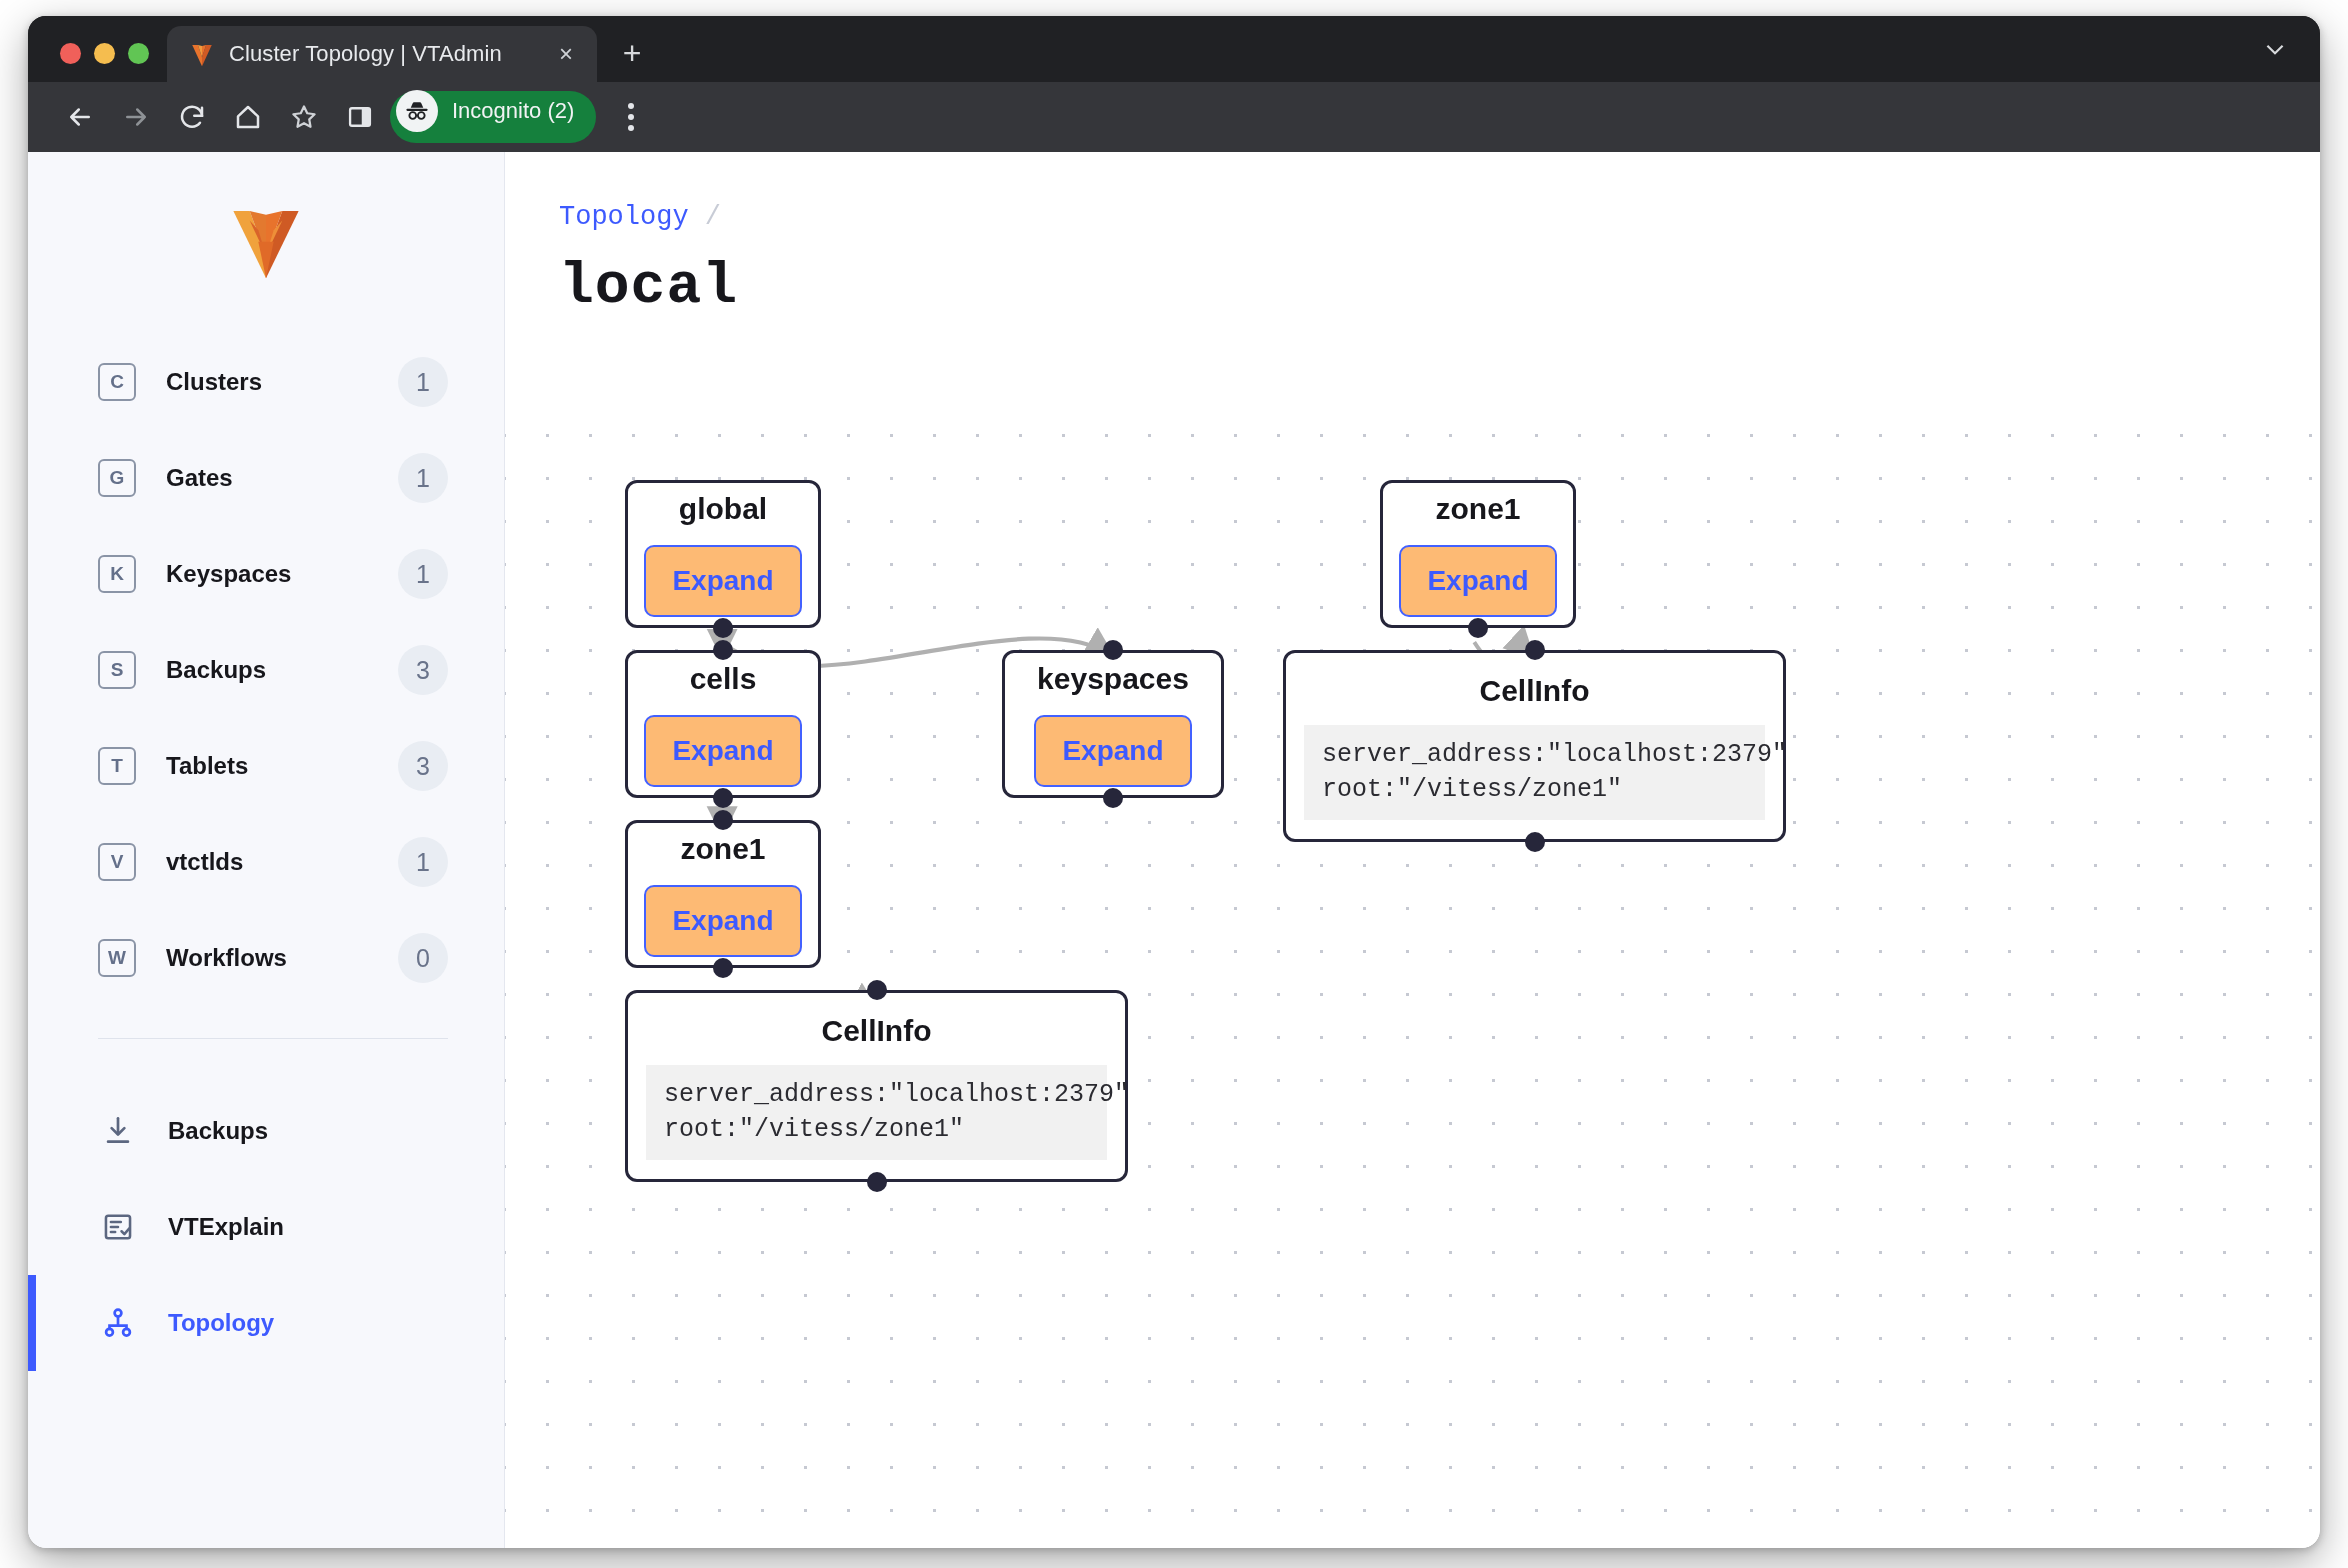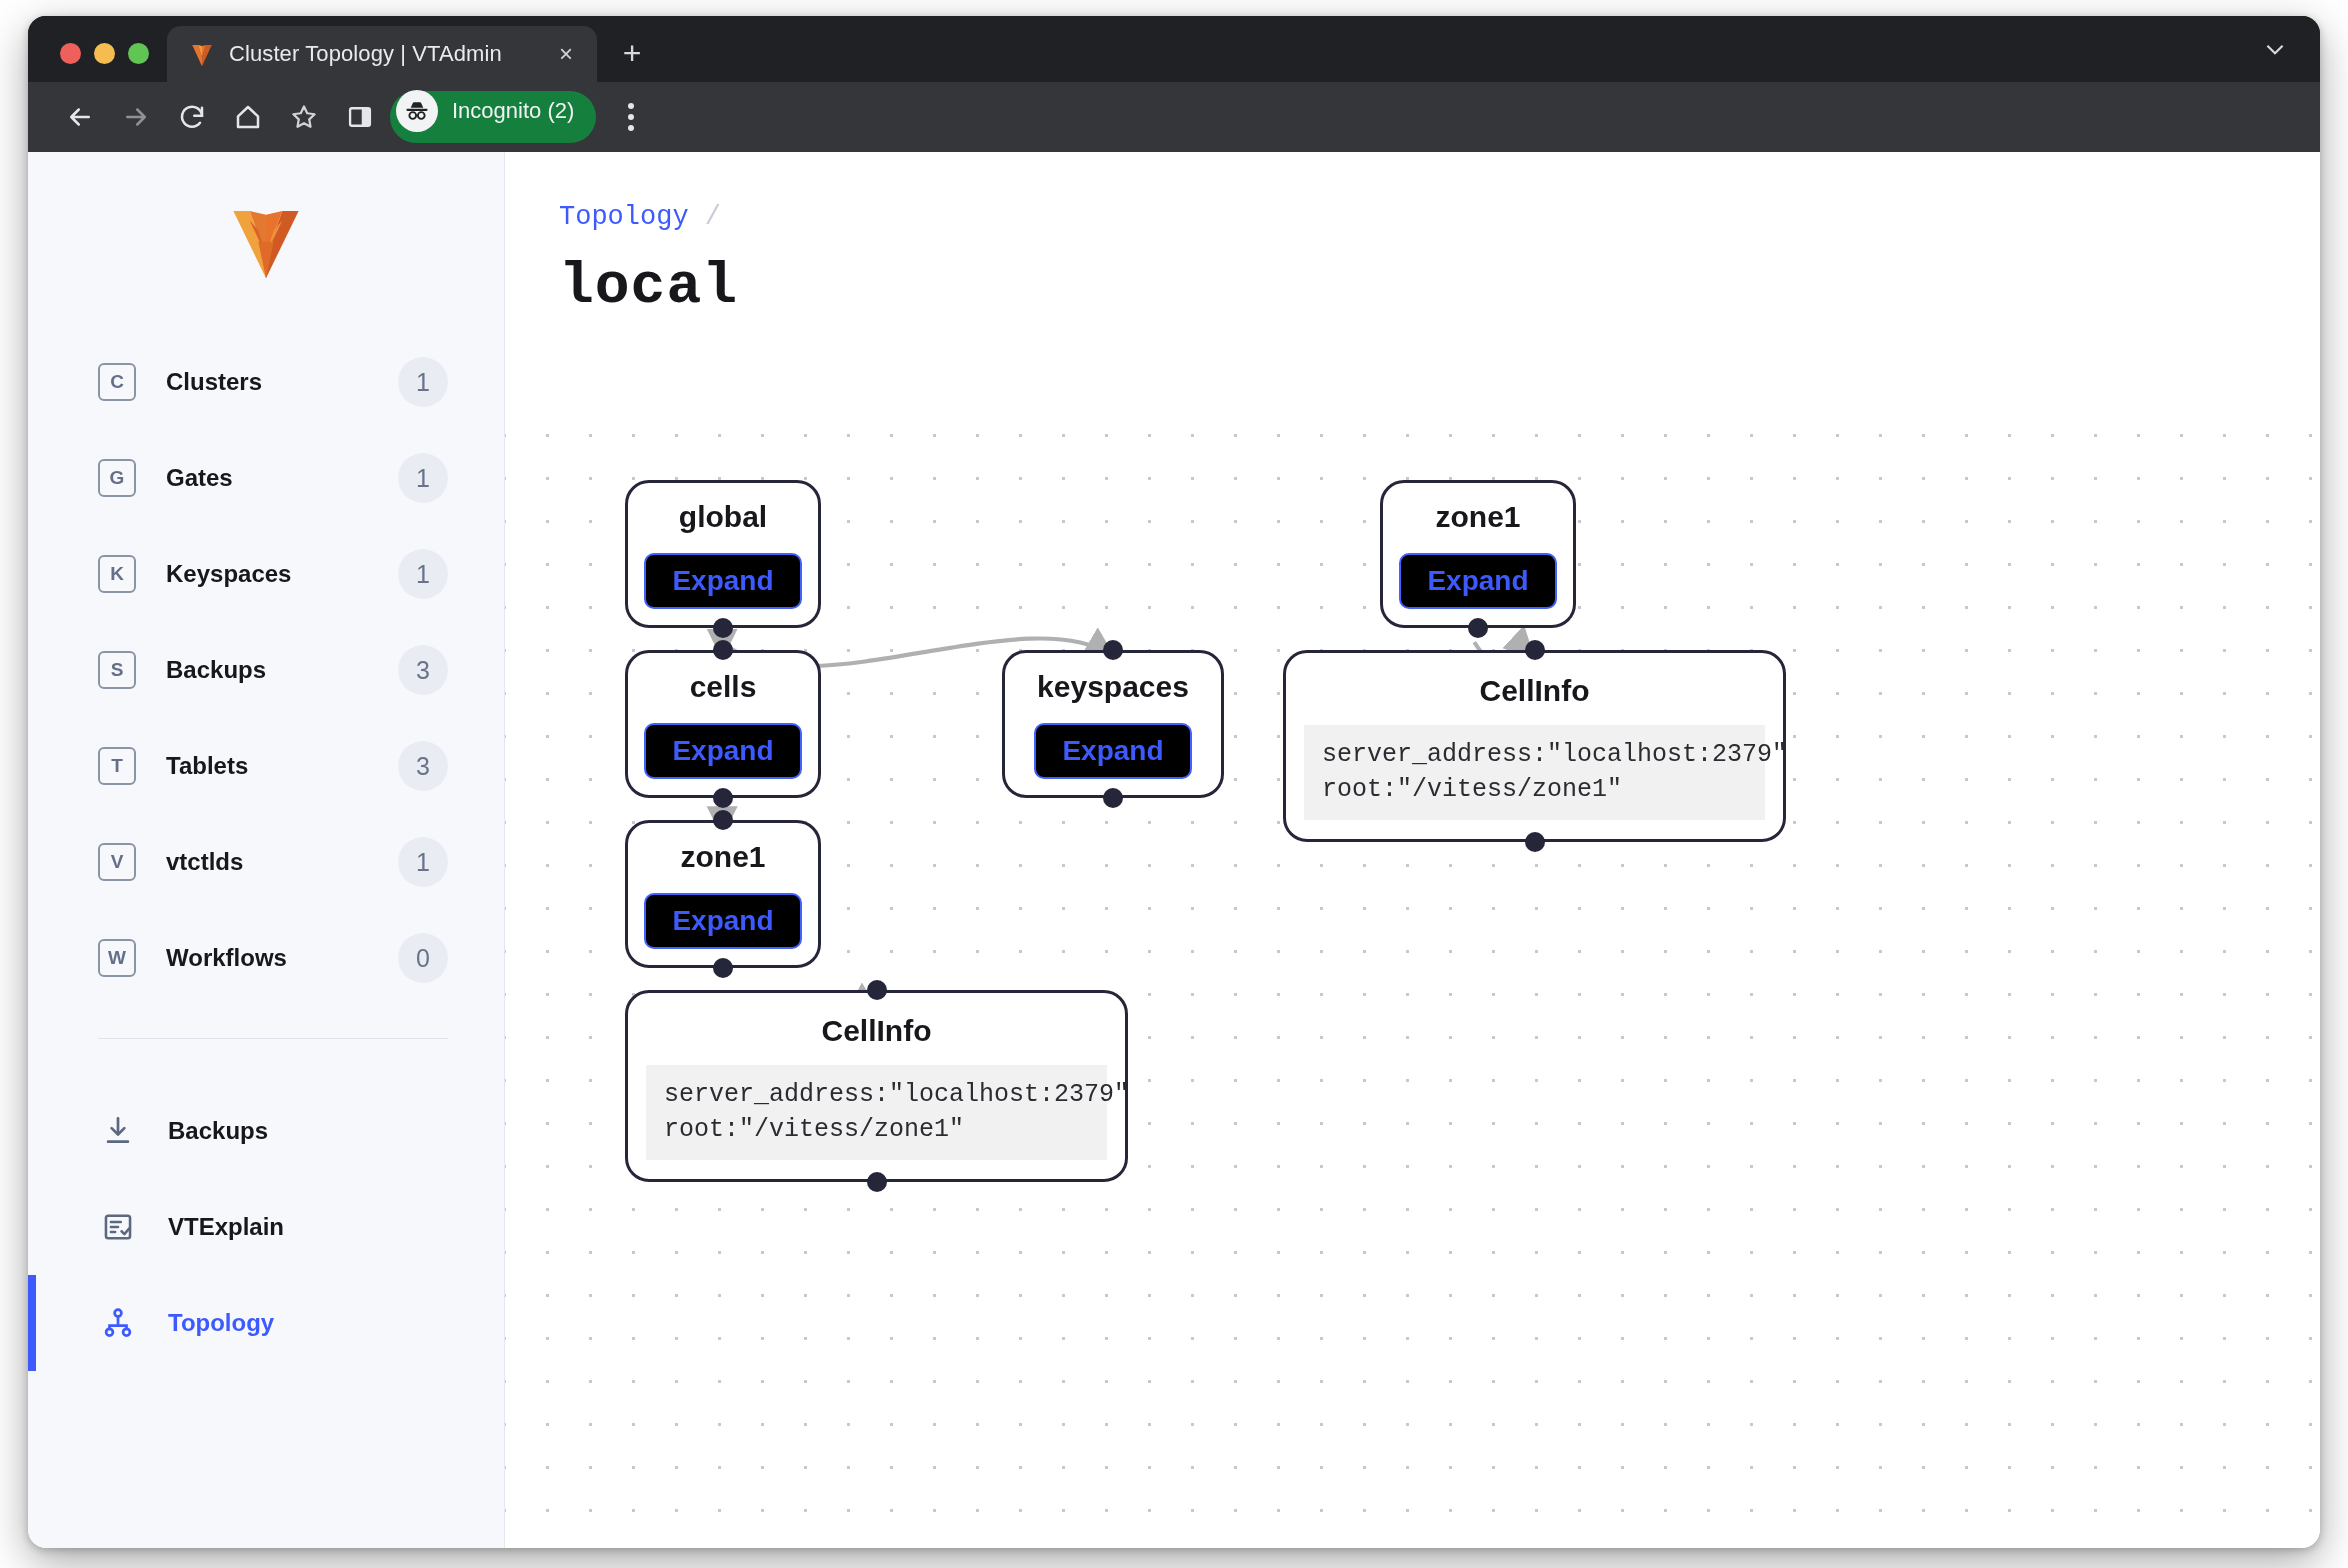--- a/index.html
+++ b/index.html
@@ -206,35 +206,35 @@
     background-size: 43px 43px;
     background-position: 21px 14px;
     overflow: hidden;
   }
   .edges { position: absolute; inset: 0; width: 100%; height: 100%; }
 
   .node {
     position: absolute;
     background: #ffffff;
     border: 3px solid #26263a;
-    border-radius: 24px;
+    border-radius: 12px;
     display: flex; flex-direction: column;
     align-items: center; justify-content: center;
     padding: 16px 18px;
   }
   .node .node-title {
     font-size: 30px; font-weight: 700; color: #17171c;
     line-height: 1.2; white-space: nowrap;
   }
   .expand-btn {
     margin-top: 18px;
     border: 2px solid #4361ff; border-radius: 10px;
-    background: #000000; color: #3d5afe;
+    background: #fdba74; color: #3d5afe;
     font-size: 28px; font-weight: 700;
-    padding: 10px 26px;
+    padding: 18px 26px;
     font-family: "Liberation Sans", sans-serif;
     white-space: nowrap;
   }
   .code-block {
     margin-top: 16px;
     background: #f1f1f1;
     padding: 12px 18px;
     font-family: "Liberation Mono", monospace;
     font-size: 25px; color: #2b2b31;
     line-height: 1.42;

